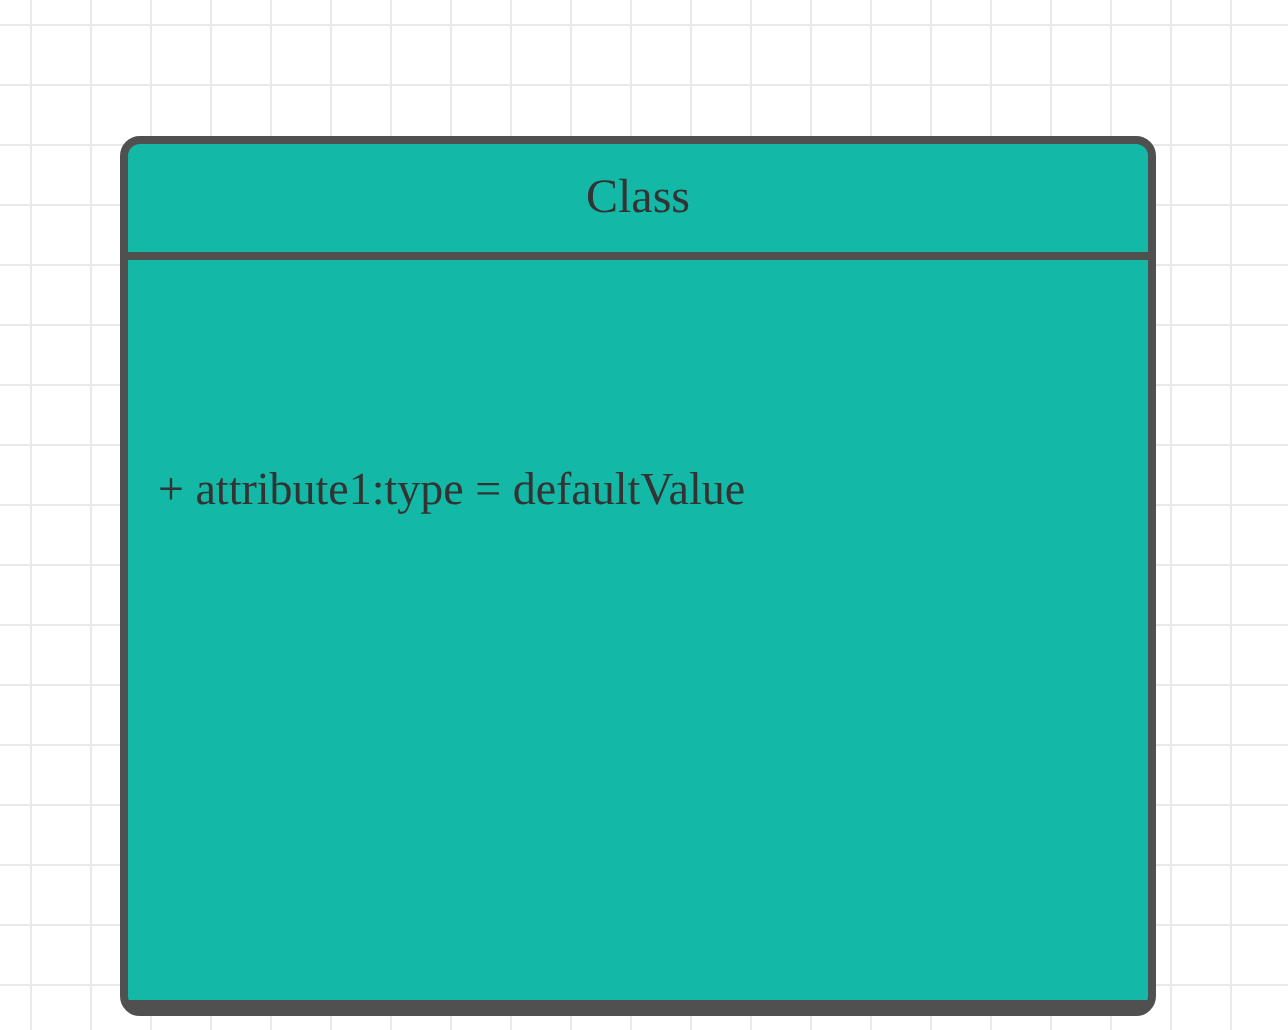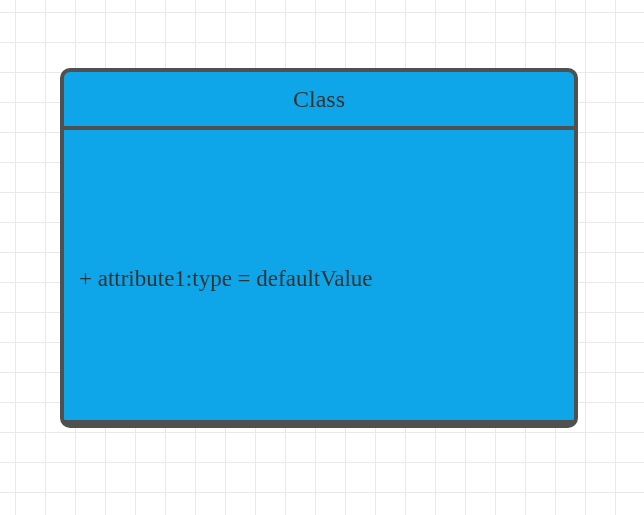--- a/index.html
+++ b/index.html
@@ -21,22 +21,22 @@
     background-position: 15px 12px;
     font-family: "Liberation Serif", "DejaVu Serif", serif;
     color: #333333;
   }
 
   .uml-class {
     position: absolute;
     left: 60px;
     top: 68px;
     width: 518px;
-    height: 360px;
-    background: #0ea5e9;
+    height: 440px;
+    background: #14b8a6;
     border: 4px solid #505050;
     border-radius: 10px;
     display: flex;
     flex-direction: column;
   }
 
   .uml-class__header {
     flex: 0 0 auto;
     height: 58px;
     border-bottom: 4px solid #505050;
@@ -46,26 +46,25 @@
   }
 
   .uml-class__title {
     font-size: 24px;
     line-height: 1;
     color: #333333;
   }
 
   .uml-class__compartment {
     flex: 1 1 0;
-    padding: 8px 15px 10px 15px;
+    padding: 20px 15px 10px 15px;
     font-size: 23px;
     line-height: 38px;
     white-space: pre;
     overflow: hidden;
-    margin-top: 46px;
   }
 
   .uml-class__compartment--attributes {
     border-bottom: 4px solid #505050;
   }
 
   .member-line {
     height: 38px;
   }
 </style>

